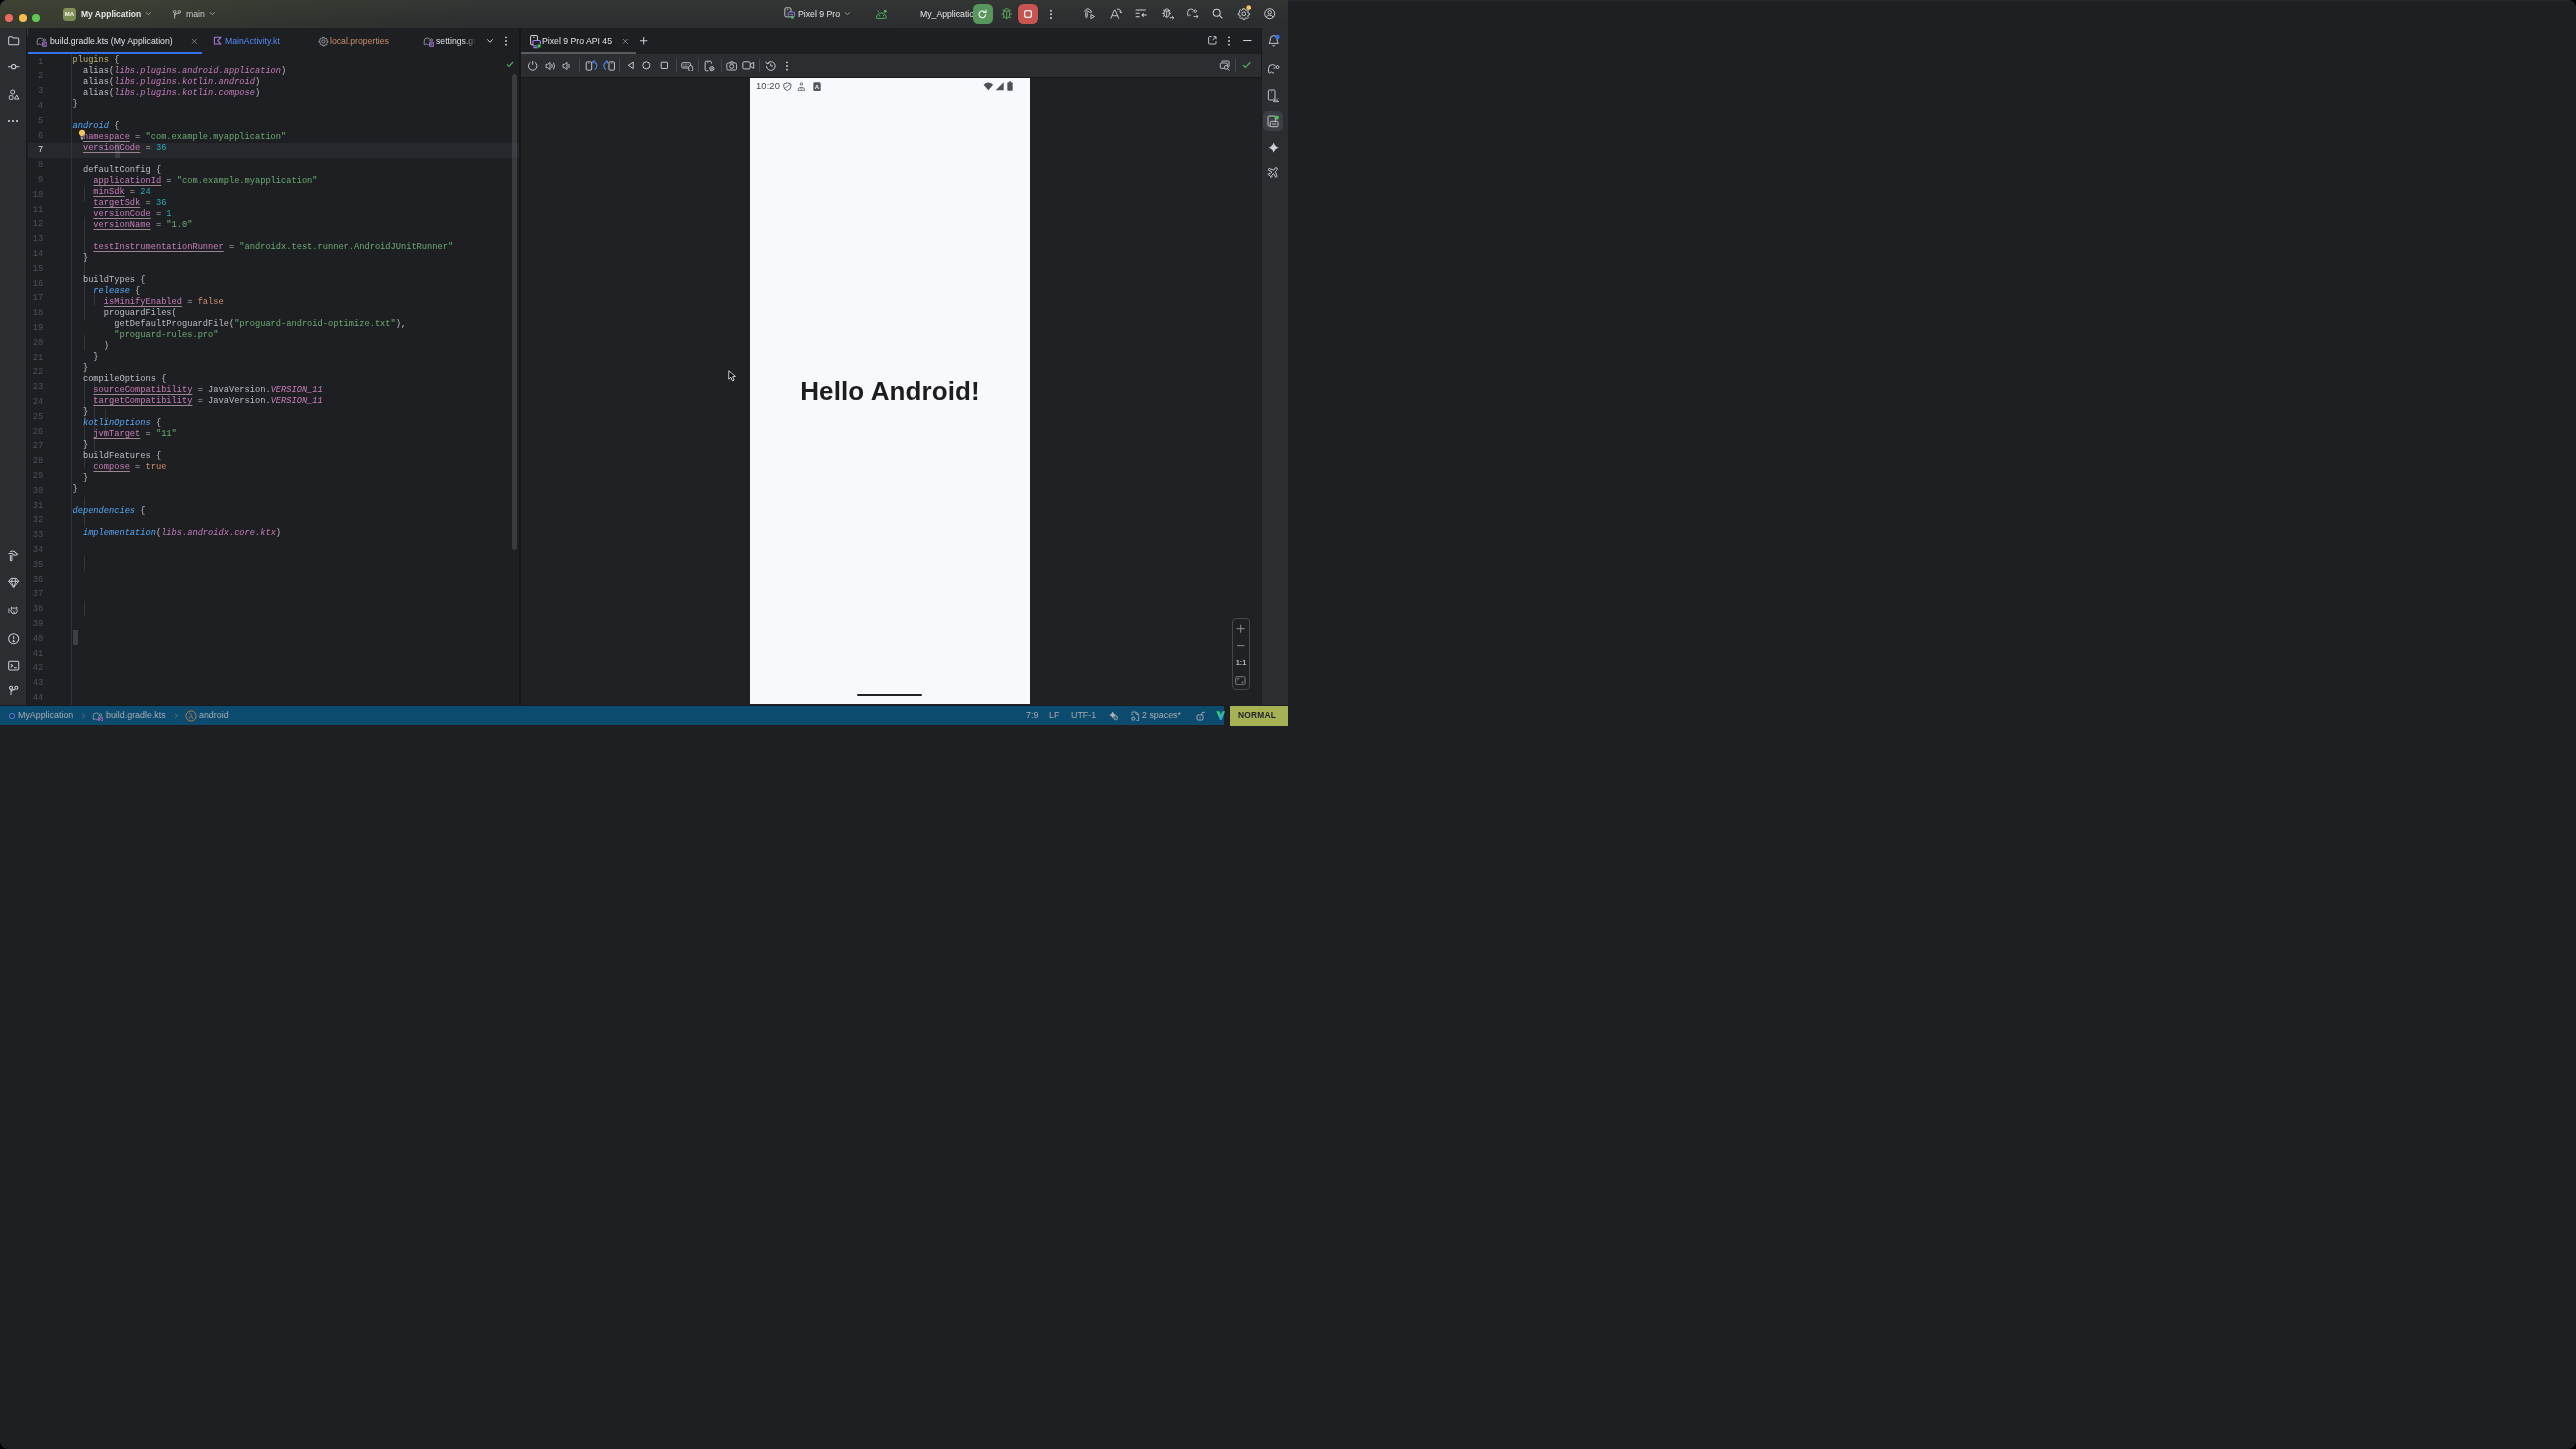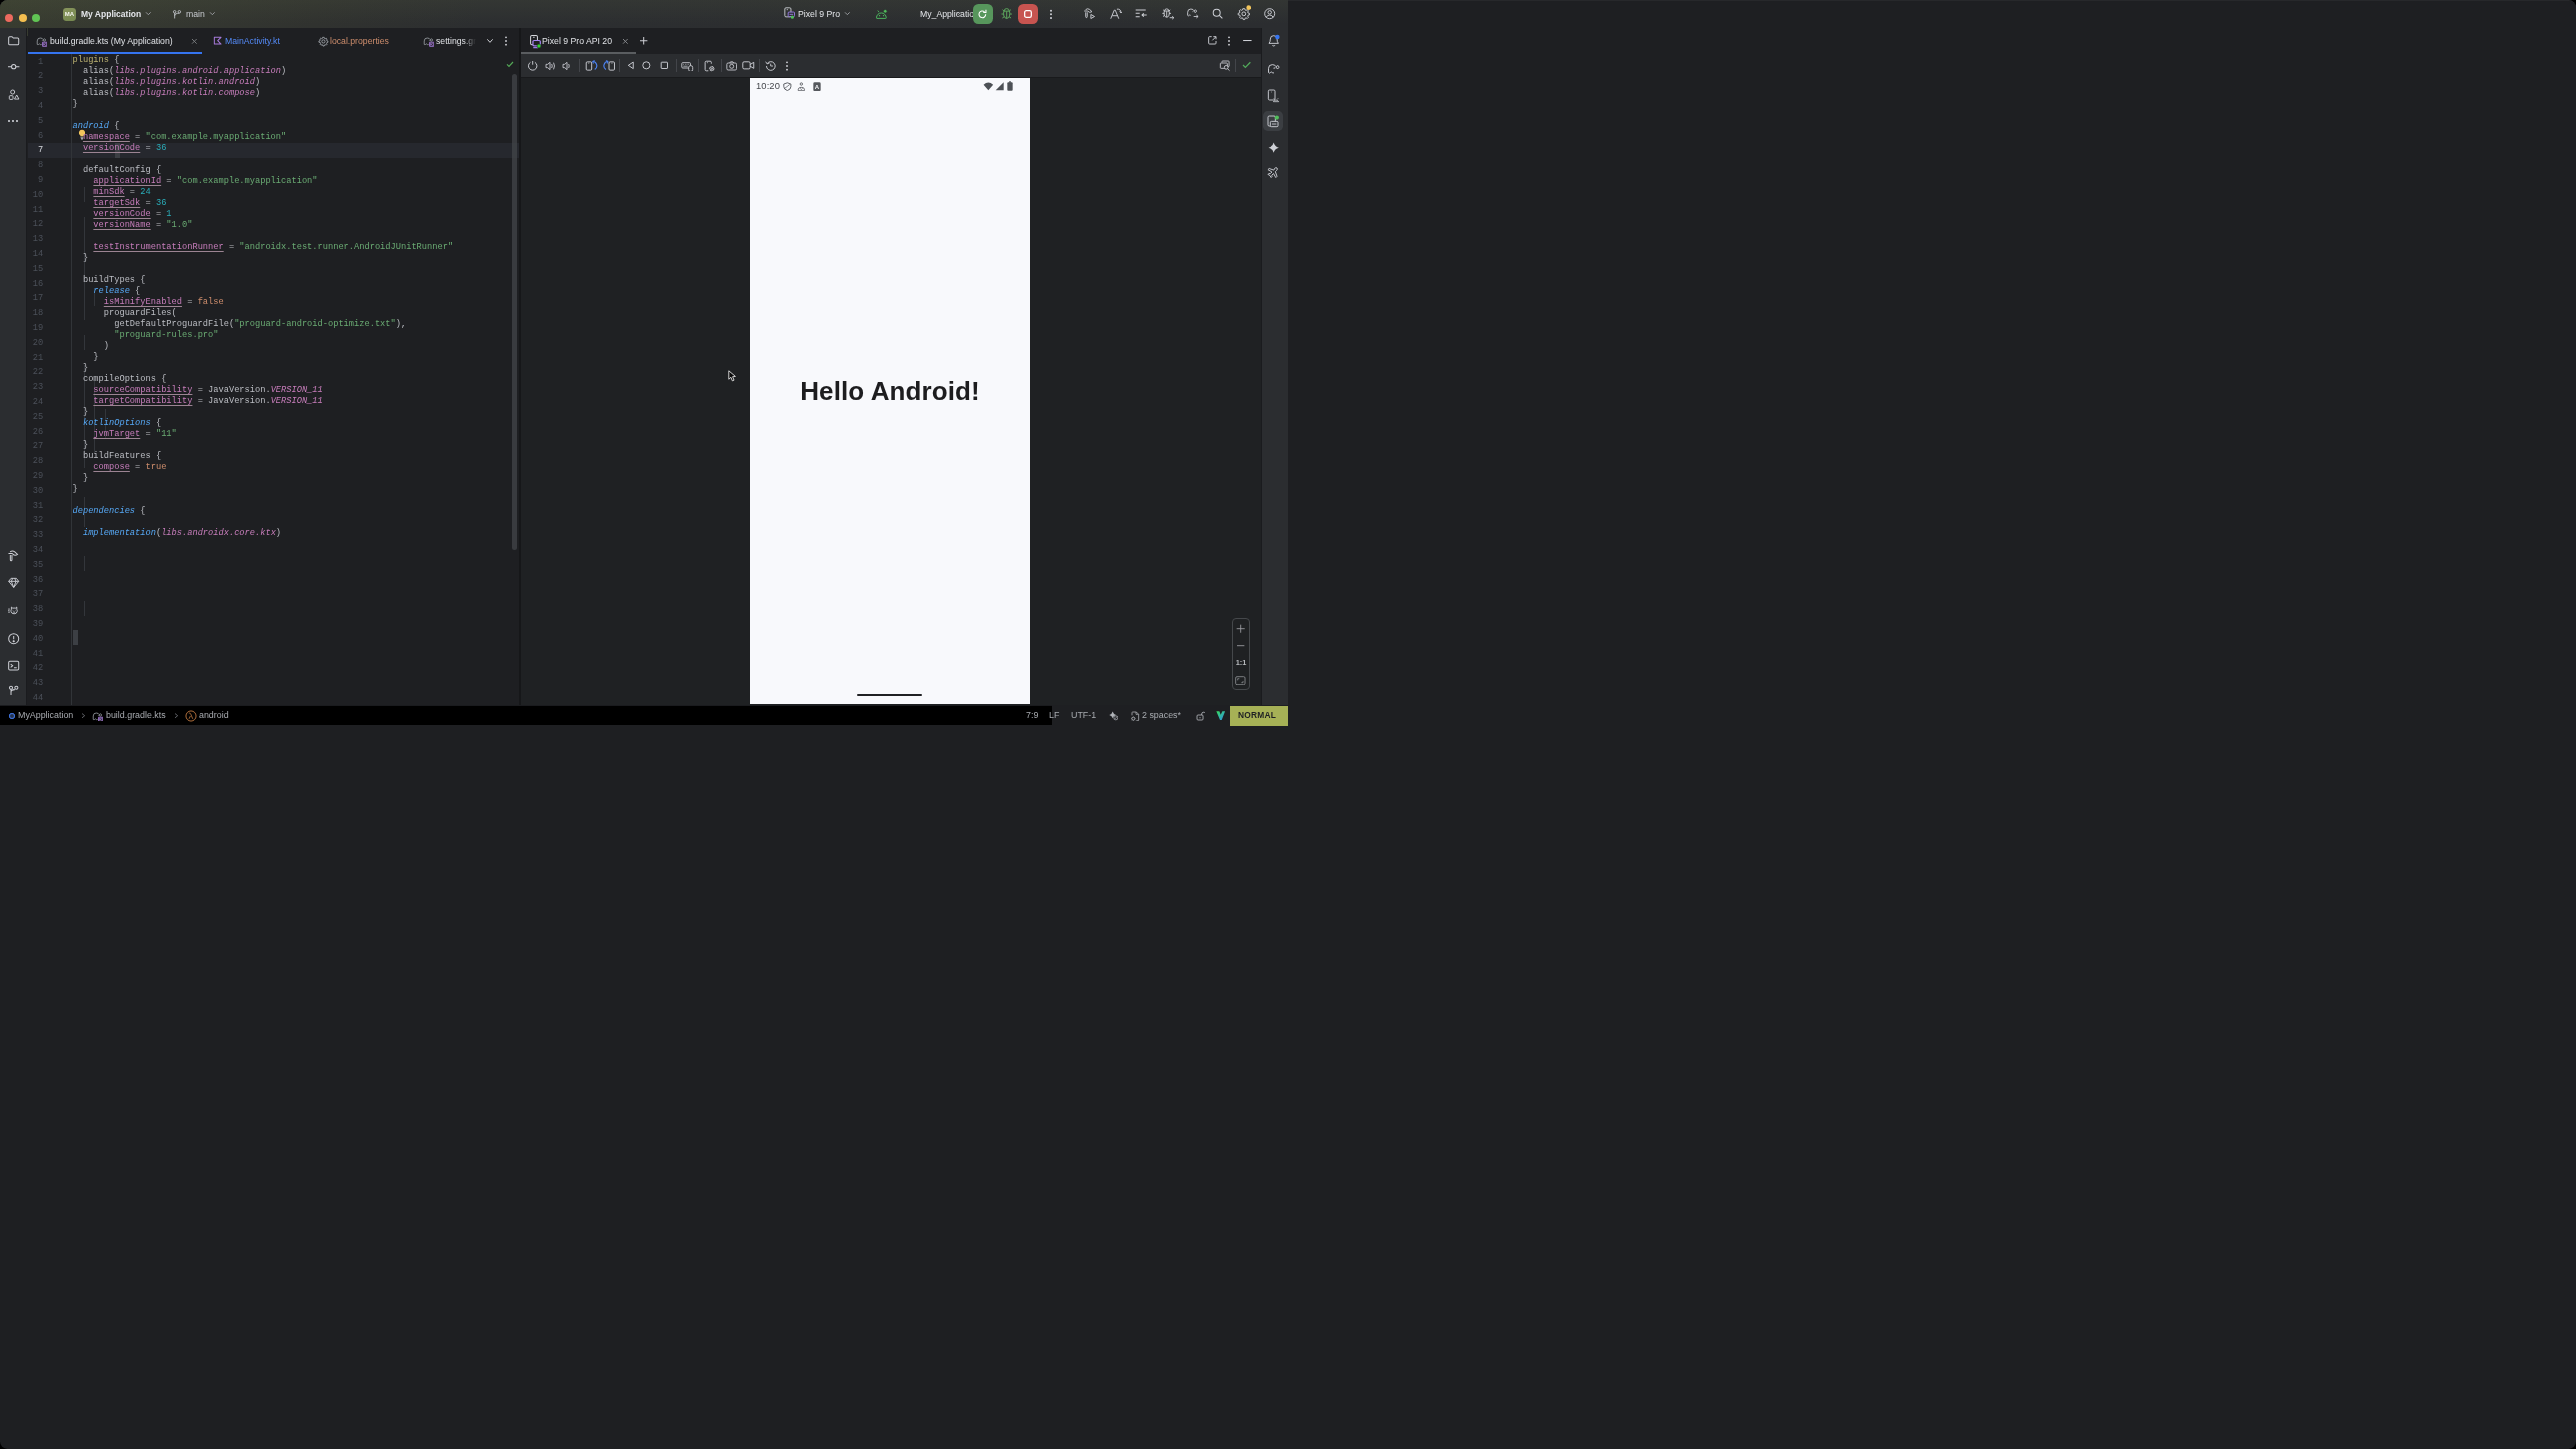--- a/index.html
+++ b/index.html
@@ -22,21 +22,21 @@
 .pi{color:#C77DBB;font-style:italic}
 .pu{color:#C77DBB;text-decoration:underline;text-decoration-color:#9c8493;text-underline-offset:2px}
 .bi{color:#56A8F5;font-style:italic}
 .g{color:#6AAB73}
 .n{color:#2AACB8}
 .o{color:#CF8E6D}
 .panel{position:absolute;left:521px;top:28px;width:740px;height:677px;background:#1F2123}
 .ptabs{position:absolute;left:0;top:0;width:740px;height:26px;background:#1E1F22}
 .ptool{position:absolute;left:0;top:26px;width:740px;height:23.5px;background:#2B2D30;border-bottom:0.7px solid #191a1c}
 .sep{position:absolute;top:5.4px;width:0.7px;height:12.7px;background:#43454A}
-.statusbar{position:absolute;left:0;top:705px;width:1052px;height:19.5px;background:#000000;border-top:0.7px solid #1A1B1E;font-size:8.9px;color:#A8ABB0}
+.statusbar{position:absolute;left:0;top:705px;width:1224px;height:19.5px;background:#0c4a6e;border-top:0.7px solid #1A1B1E;font-size:8.9px;color:#A8ABB0}
 .sbi{position:absolute;top:0;height:19.5px;line-height:19.5px;white-space:nowrap}
 </style></head><body>
 <div class="win">
 
 <div class="topbar">
  <div class="tl" style="left:5.4px;background:#EC6A5E"></div>
  <div class="tl" style="left:19px;background:#F4BF4F"></div>
  <div class="tl" style="left:32px;background:#61C554"></div>
  <div class="mabadge">MA</div>
  <div class="tbtxt" style="left:81px;font-weight:600;font-size:8.5px">My Application</div>
@@ -344,21 +344,21 @@
 <div class="panel">
  <div class="ptabs">
   <div class="abs" style="left:0px;top:24px;width:115px;height:2.3px;background:#5A5D60"></div>
   <svg class="abs" style="left:8.7px;top:7.4px" width="11.4" height="13.4" viewBox="0 0 17 20" fill="none">
           <rect x="0.9" y="0.9" width="10.2" height="13.6" rx="1.9" stroke="#D5D7DB" stroke-width="1.5"></rect>
           <path d="M4.4 3.4 h2.6" stroke="#D5D7DB" stroke-width="1.3"></path>
           <rect x="4.4" y="8.2" width="11" height="8" rx="1.6" stroke="#A584F2" stroke-width="1.8" fill="#1E1F22"></rect>
           <path d="M4.9 18.9 h7.3" stroke="#A584F2" stroke-width="1.8"></path>
           <circle cx="13.4" cy="16.4" r="3" fill="#2FD32F" stroke="#1E1F22" stroke-width="0.8"></circle>
         </svg>
-  <div class="tab" style="left:21px">Pixel 9 Pro API 20</div>
+  <div class="tab" style="left:21px">Pixel 9 Pro API 45</div>
   <svg class="abs" style="left:101px;top:9.7px" width="6.7" height="6.7" viewBox="0 0 10 10" stroke="#87898D" stroke-width="1.4">
           <path d="M1.5 1.5 L8.5 8.5 M8.5 1.5 L1.5 8.5"></path>
         </svg>
   <svg class="abs" style="left:118px;top:8.4px" width="9.4" height="9.4" viewBox="0 0 14 14" stroke="#CED0D6" stroke-width="1.5">
           <path d="M7 1.5 V12.5 M1.5 7 H12.5"></path>
         </svg>
   <svg class="abs" style="left:686px;top:7.4px" width="10.7" height="10.7" viewBox="0 0 16 16" fill="none" stroke="#CED0D6" stroke-width="1.4">
           <path d="M7 2.5 H3.8 q-1.3 0 -1.3 1.3 V12.2 q0 1.3 1.3 1.3 H12.2 q1.3 0 1.3 -1.3 V9"></path>
           <path d="M9.5 2.5 H13.5 V6.5 M13.2 2.8 L8 8"></path>
         </svg>

